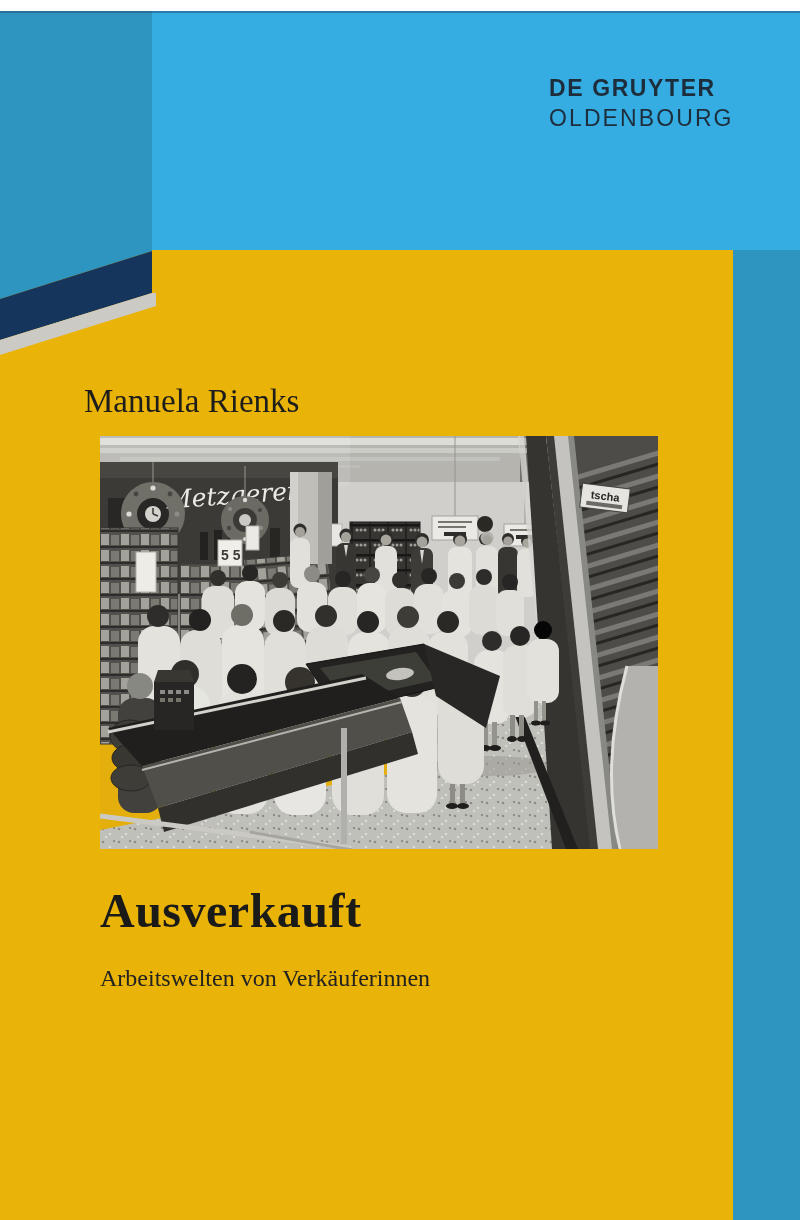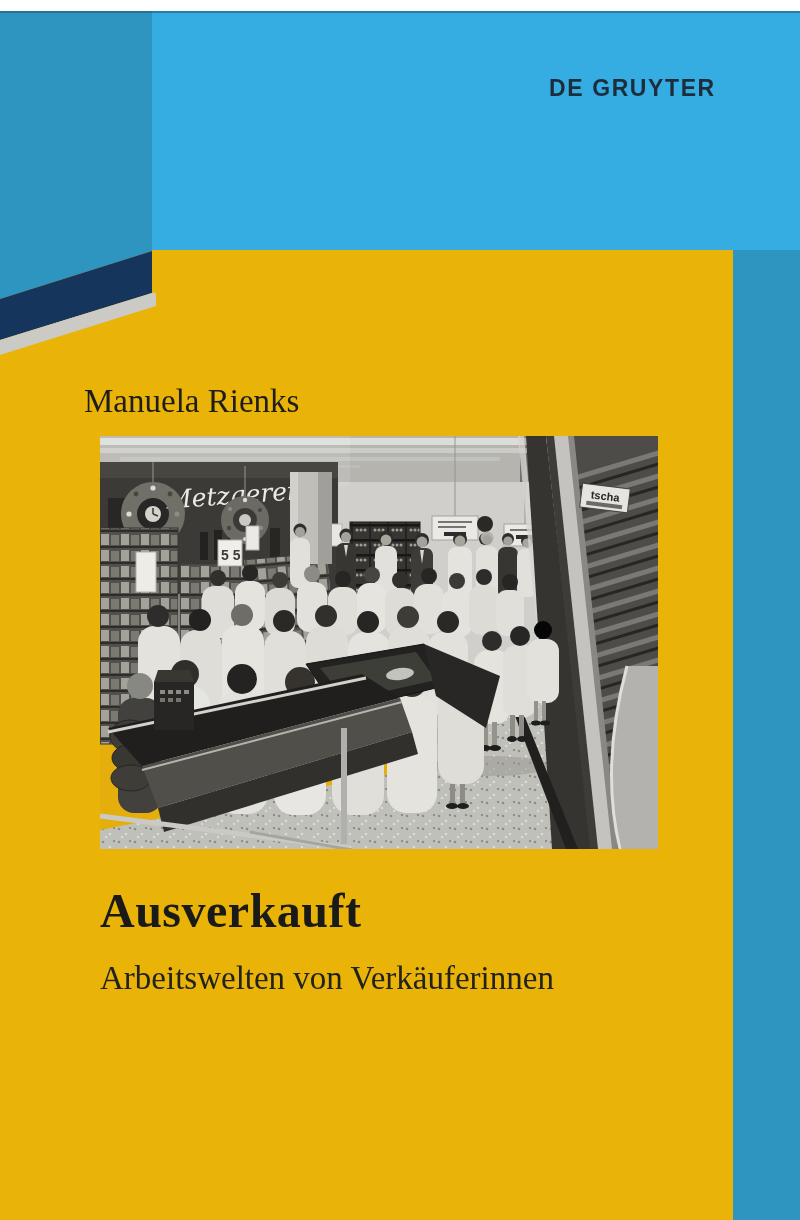--- a/index.html
+++ b/index.html
@@ -20,41 +20,42 @@
 
   
   .logo{left:549px;top:62px;color:#1d2d3b;font-family:"Liberation Sans","DejaVu Sans",sans-serif;
         font-size:23px;line-height:30px;}
   .logo .l1{font-weight:700;letter-spacing:1.6px;}
   .logo .l2{font-weight:400;letter-spacing:2.1px;}
 
   
   .author{left:84px;top:372px;font-size:33px;color:#1d1d1b;}
   .title{left:100px;top:872px;font-size:48px;font-weight:700;color:#1a1a18;letter-spacing:.5px;}
-  .subtitle{left:100px;top:949px;font-size:33px;line-height:36px;color:#222220;}
+  .subtitle{left:100px;top:949px;font-size:24px;line-height:36px;color:#222220;}
   .subtitle span{display:block;}
 
   
   .photo{left:100px;top:425px;width:558px;height:413px;}
   .photo svg{display:block;}
 </style>
 </head>
 <body>
 
 <div class="cover">
 
   <div class="abs header-band"></div>
   <div class="abs left-panel"></div>
   <div class="abs stripe-navy"></div>
   <div class="abs stripe-gray"></div>
   <div class="abs right-panel"></div>
   <div class="abs top-hairline"></div>
 
   <div class="abs logo">
     <div class="l1">DE GRUYTER</div>
+    <div class="l2">OLDENBOURG</div>
   </div>
 
   <div class="abs author">Manuela Rienks</div>
 
   <div class="abs photo">
   <svg width="558" height="413" viewBox="0 0 558 413">
     <defs>
       <clipPath id="stepsClip">
             <polygon points="472,0 558,0 558,413 516,413"></polygon>
           </clipPath>

